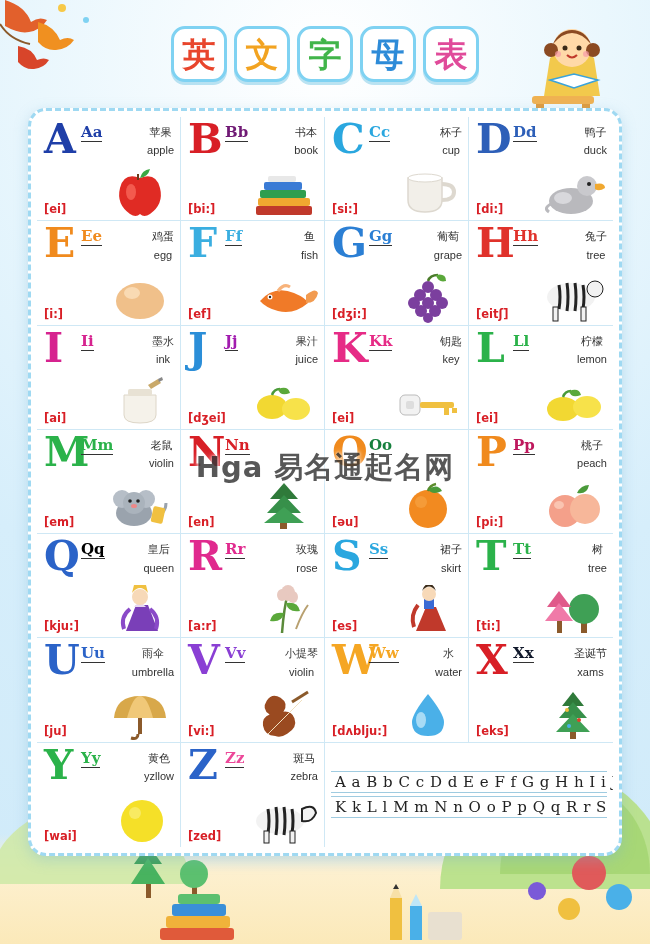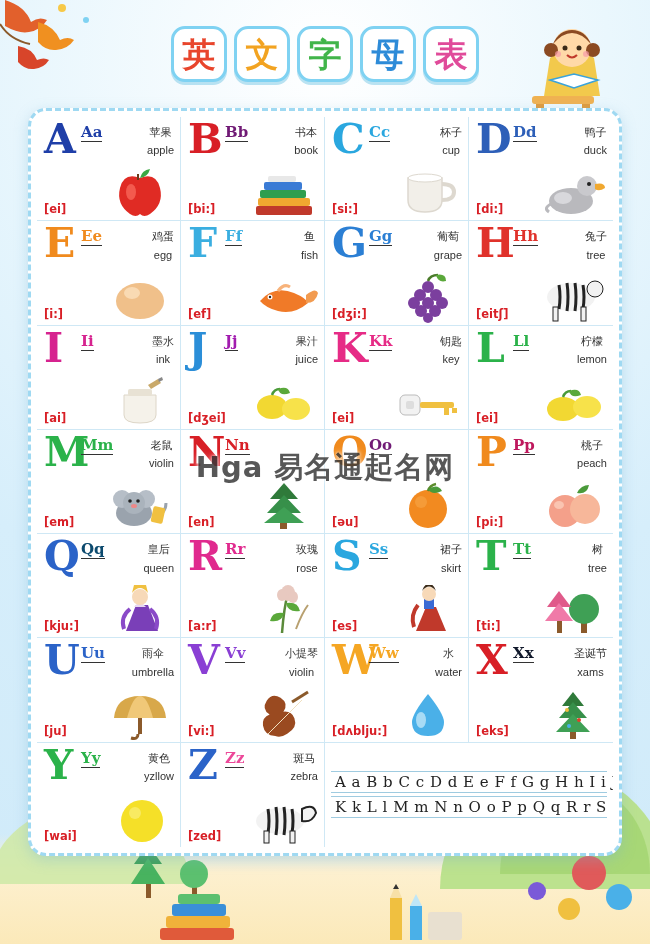--- a/index.html
+++ b/index.html
@@ -416,21 +416,21 @@
         <svg class="pic" viewBox="0 0 72 50">
           <rect x="32" y="38" width="7" height="10" fill="#8b5a2b"></rect>
           <path d="M36 2 l14 16 h-28z" fill="#2f7a3a"></path>
           <path d="M36 14 l17 18 h-34z" fill="#37904a"></path>
           <path d="M36 26 l20 16 h-40z" fill="#3fa055"></path>
         </svg>
       </div>
 
       <div class="cell">
         <span class="big" style="color:#f08a1d">O</span>
-        <span class="small" style="color:#701a75">Oo</span>
+        <span class="small" style="color:#15803d">Oo</span>
         <span class="words">
           <span class="cn"></span>
           <span class="en"></span>
         </span>
         <span class="ipa" style="color:#d81f26">[əu]</span>
         <svg class="pic" viewBox="0 0 72 50">
           <circle cx="36" cy="28" r="19" fill="#f28a20"></circle>
           <circle cx="29" cy="21" r="6" fill="#f7a74a" opacity=".6"></circle>
           <path d="M36 10 q2 -6 8 -7" stroke="#5a8a2a" stroke-width="2.5" fill="none"></path>
           <path d="M36 8 q10 -6 14 2 q-10 5 -14 -2z" fill="#4a9a3a"></path>
@@ -448,21 +448,21 @@
         <svg class="pic" viewBox="0 0 72 50">
           <circle cx="28" cy="30" r="16" fill="#f4a08a"></circle>
           <circle cx="48" cy="28" r="15" fill="#f7b79a"></circle>
           <path d="M40 12 q4 -8 12 -8 q-2 10 -12 8z" fill="#4a9a3a"></path>
           <ellipse cx="22" cy="24" rx="5" ry="4" fill="#fcd3c2" opacity=".7"></ellipse>
         </svg>
       </div>
 
       <div class="cell">
         <span class="big" style="color:#2b63c8">Q</span>
-        <span class="small" style="color:#0c4a6e">Qq</span>
+        <span class="small" style="color:#000000">Qq</span>
         <span class="words">
           <span class="cn">皇后</span><br>
           <span class="en">queen</span>
         </span>
         <span class="ipa" style="color:#d81f26">[kju:]</span>
         <svg class="pic" viewBox="0 0 72 50">
           <path d="M22 46 l10 -26 h12 l10 26z" fill="#7a3fb8"></path>
           <path d="M30 22 l6 -6 l6 6z" fill="#e8d8f0"></path>
           <circle cx="36" cy="12" r="8" fill="#f7d9b8"></circle>
           <path d="M28 8 q8 -10 16 0 l-2 -8 h-12z" fill="#f0c040"></path>

